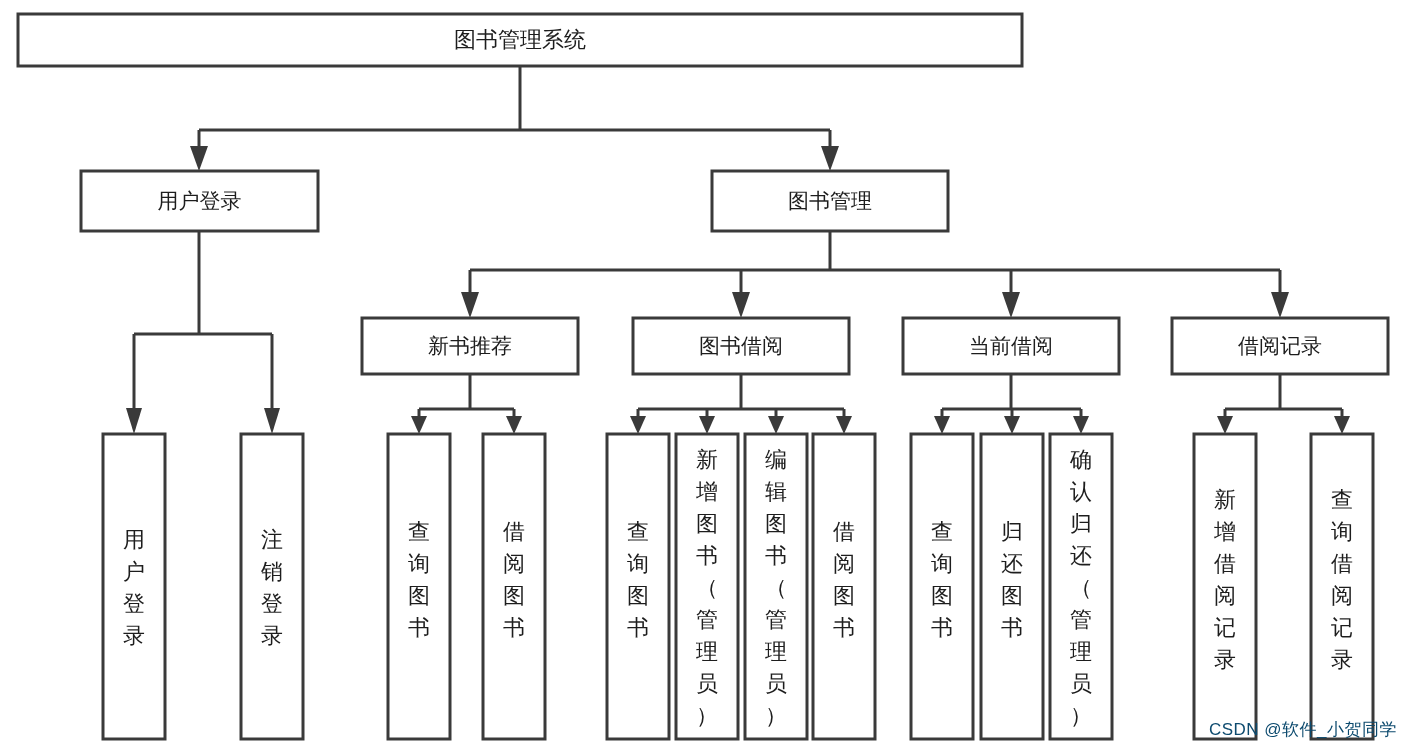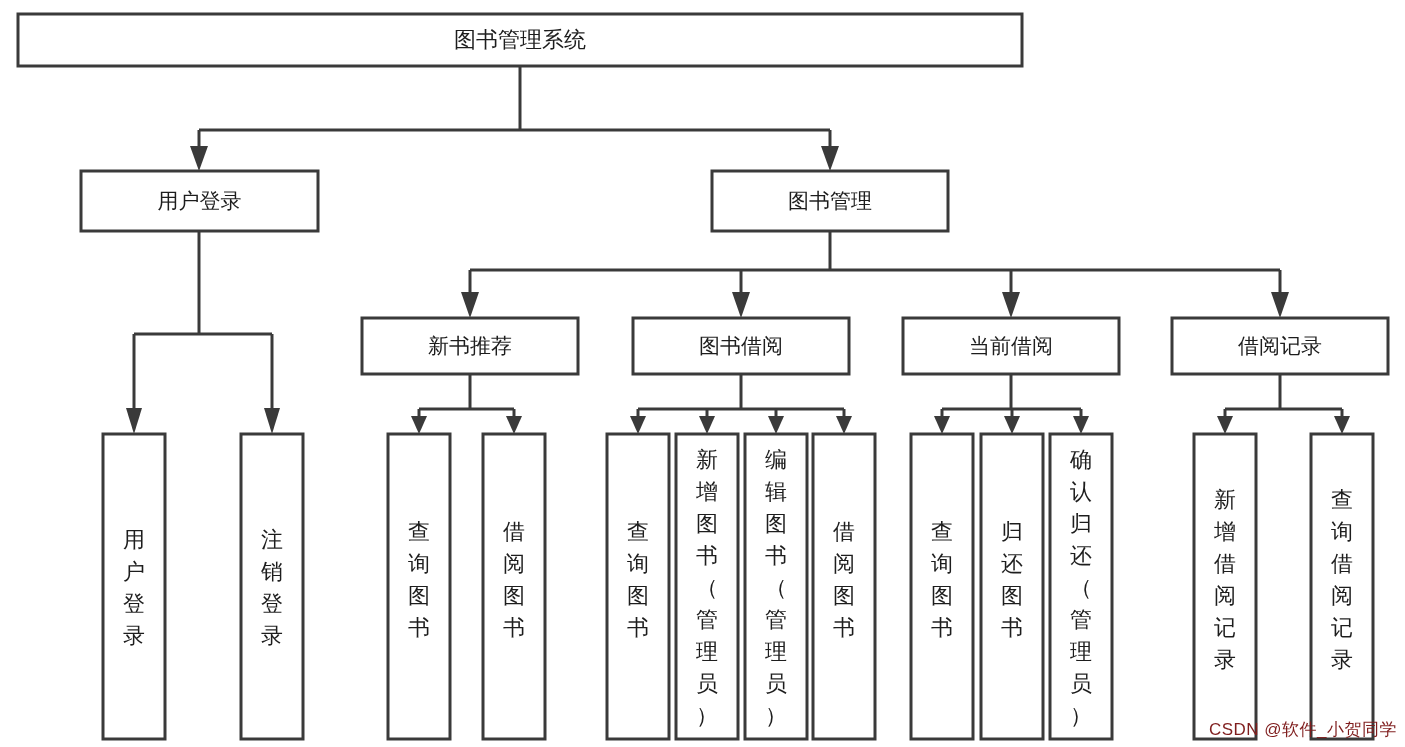--- a/index.html
+++ b/index.html
@@ -56,21 +56,21 @@
   .arrow-head {
     fill: #3a3a3a;
     stroke: none;
   }
   .watermark {
     position: absolute;
     right: 8px;
     bottom: 6px;
     font-family: "Liberation Sans", "DejaVu Sans", sans-serif;
     font-size: 17px;
-    color: #7f1d1d;
+    color: #0c4a6e;
     letter-spacing: 0.5px;
     white-space: nowrap;
     user-select: none;
   }
 </style>
 </head>
 <body>
 
 <div id="diagram-root">
 

